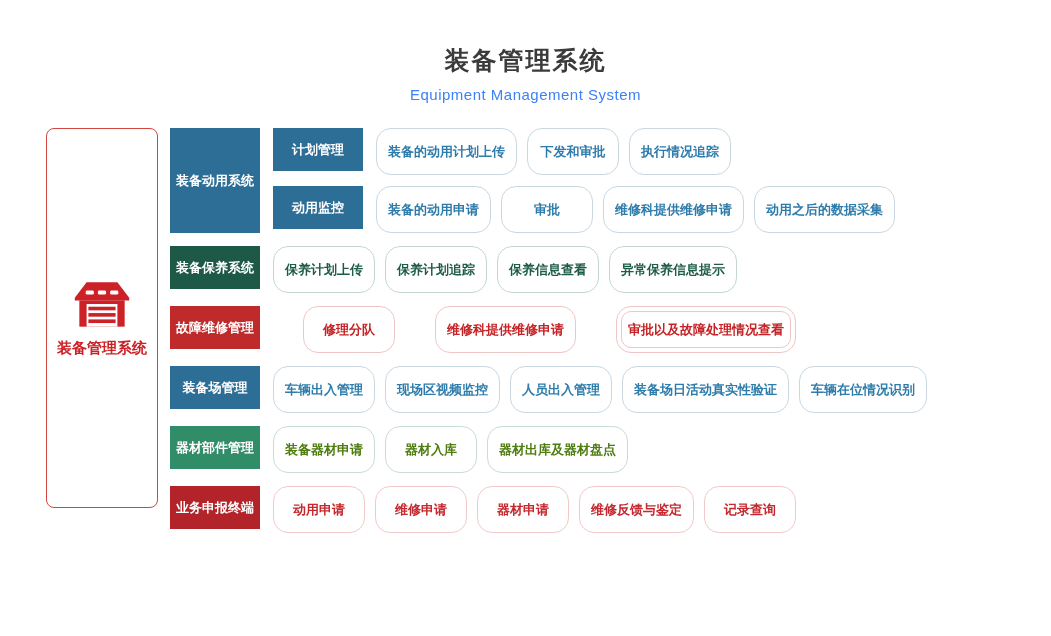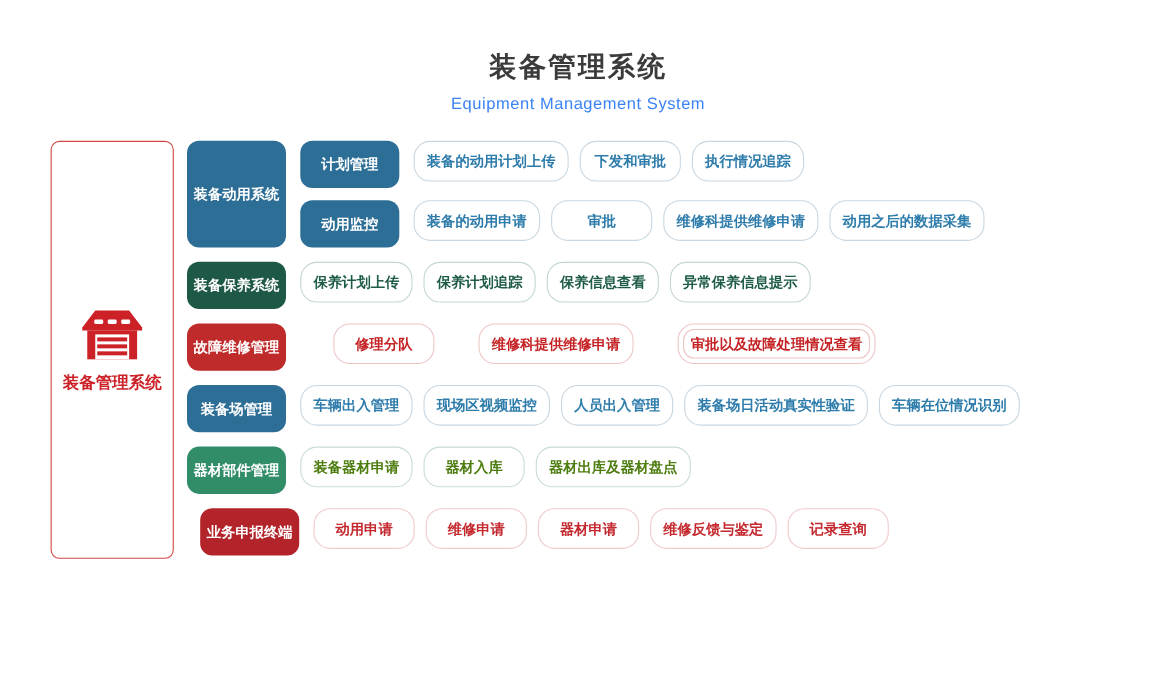--- a/index.html
+++ b/index.html
@@ -20,37 +20,37 @@
   }
   .root-box .icon-wrap{width:58px;height:50px;margin-bottom:6px;}
   .root-label{font-size:15px;font-weight:bold;color:#cc2127;margin-top:4px;}
 
   .rows{display:flex;flex-direction:column;gap:13px;}
   .group-row{display:flex;gap:10px;align-items:stretch;}
   .subrows{display:flex;flex-direction:column;gap:11px;}
   .subrow{display:flex;gap:10px;}
 
   .cat-block{
-    width:90px;min-width:90px;height:43px;box-sizing:border-box;border-radius:11px;
+    width:90px;min-width:90px;height:43px;box-sizing:border-box;border-radius:0;
     display:flex;align-items:center;justify-content:center;
     color:#fff;font-size:13px;font-weight:bold;margin-right:3px;
   }
   .cat-block.tall{height:auto;align-self:stretch;}
 
   .btn{
-    height:37px;box-sizing:border-box;min-width:92px;padding:0 11px;border-radius:15px;
+    height:47px;box-sizing:border-box;min-width:92px;padding:0 11px;border-radius:15px;
     background:#fff;border:1px solid;display:flex;align-items:center;justify-content:center;
     font-size:13px;font-weight:bold;white-space:nowrap;
   }
 
   .fill-blue{background:#2d6e96;}
   .fill-dgreen{background:#1e5846;}
   .fill-red{background:#bf2a2a;}
   .fill-green{background:#318c68;}
-  .fill-dred{background:#b2242a;margin-left:12px;}
+  .fill-dred{background:#b2242a;}
 
   .o-blue{color:#2e7cab;border-color:#c9d7e1;}
   .o-dgreen{color:#1e5c48;border-color:#c3d7cf;}
   .o-red{color:#c52325;border-color:#eec6c6;margin-left:30px;}
   .o-green{color:#4d7c0f;border-color:#c8ddd3;}
   .o-dred{color:#c4292f;border-color:#f1c9cb;}
 
   .btn.double{outline:1px solid #eec6c6;outline-offset:-6px;}
 </style>
 </head>

